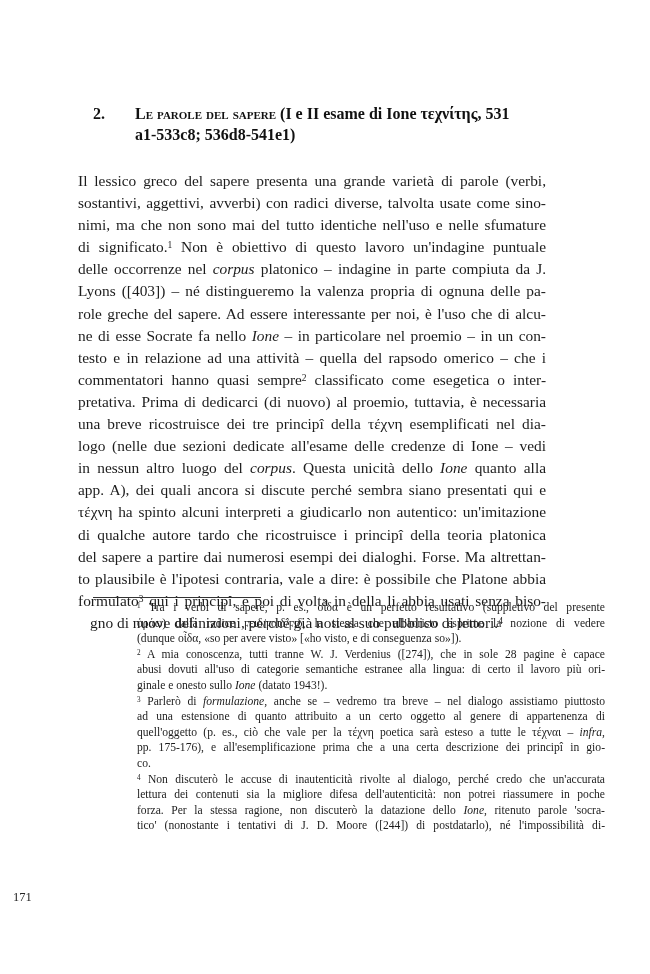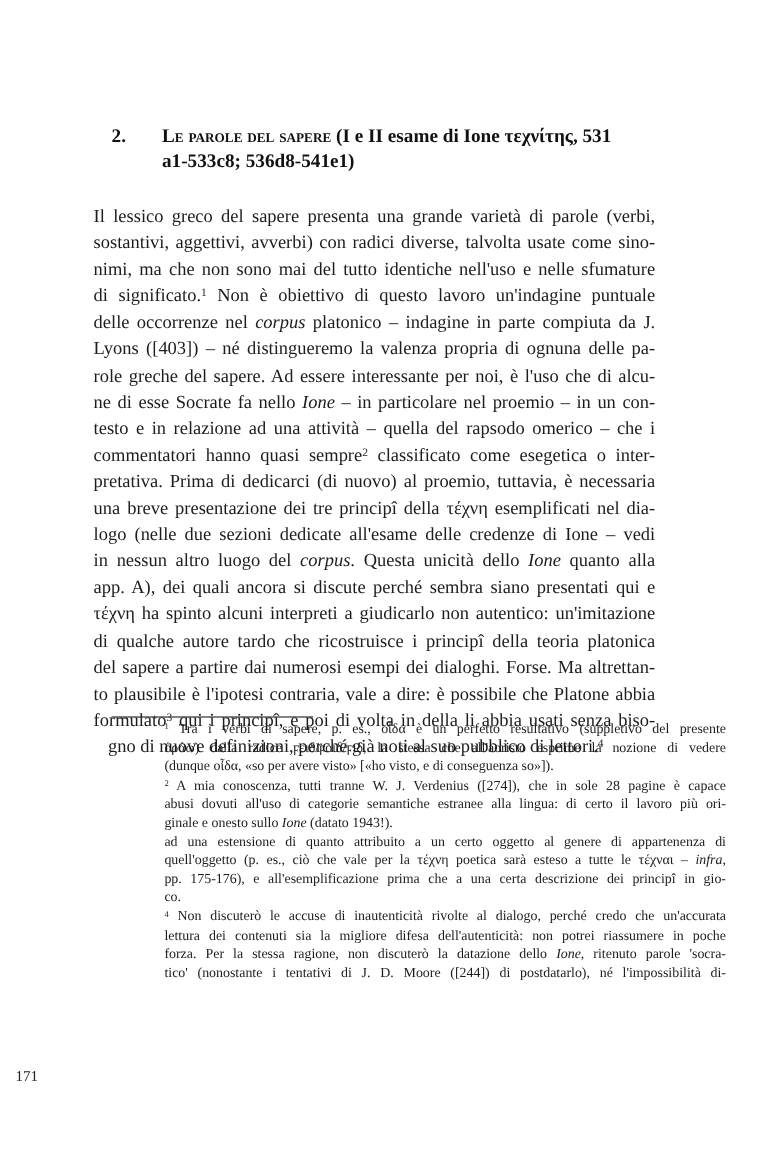--- a/index.html
+++ b/index.html
@@ -38,41 +38,42 @@
       <span class="line"><span>sostantivi, aggettivi, avverbi) con radici diverse, talvolta usate come sino-</span></span>
       <span class="line"><span>nimi, ma che non sono mai del tutto identiche nell'uso e nelle sfumature</span></span>
       <span class="line"><span>di significato.</span><sup>1</sup><span> Non è obiettivo di questo lavoro un'indagine puntuale</span></span>
       <span class="line"><span>delle occorrenze nel </span><i>corpus</i><span> platonico – indagine in parte compiuta da J.</span></span>
       <span class="line"><span>Lyons ([403]) – né distingueremo la valenza propria di ognuna delle pa-</span></span>
       <span class="line"><span>role greche del sapere. Ad essere interessante per noi, è l'uso che di alcu-</span></span>
       <span class="line"><span>ne di esse Socrate fa nello </span><i>Ione</i><span> – in particolare nel proemio – in un con-</span></span>
       <span class="line"><span>testo e in relazione ad una attività – quella del rapsodo omerico – che i</span></span>
       <span class="line"><span>commentatori hanno quasi sempre</span><sup>2</sup><span> classificato come esegetica o inter-</span></span>
       <span class="line"><span>pretativa. Prima di dedicarci (di nuovo) al proemio, tuttavia, è necessaria</span></span>
-      <span class="line"><span>una breve presentazione dei tre principî della τέχνη esemplificati nel dia-</span></span>
+      <span class="line"><span>una breve ricostruisce dei tre principî della τέχνη esemplificati nel dia-</span></span>
       <span class="line"><span>logo (nelle due sezioni dedicate all'esame delle credenze di Ione – vedi</span></span>
       <span class="line"><span>in nessun altro luogo del </span><i>corpus</i><span>. Questa unicità dello </span><i>Ione</i><span> quanto alla</span></span>
       <span class="line"><span>app. A), dei quali ancora si discute perché sembra siano presentati qui e</span></span>
       <span class="line"><span>τέχνη ha spinto alcuni interpreti a giudicarlo non autentico: un'imitazione</span></span>
       <span class="line"><span>di qualche autore tardo che ricostruisce i principî della teoria platonica</span></span>
       <span class="line"><span>del sapere a partire dai numerosi esempi dei dialoghi. Forse. Ma altrettan-</span></span>
       <span class="line"><span>to plausibile è l'ipotesi contraria, vale a dire: è possibile che Platone abbia</span></span>
       <span class="line"><span>formulato</span><sup>3</sup><span> qui i principî, e poi di volta in della li abbia usati senza biso-</span></span>
       <span class="line last"><span>gno di nuove definizioni, perché già noti al suo pubblico di lettori.</span><sup>4</sup></span>
     </div>
 
   <div class="rule"></div>
 
   <div class="footnotes" id="footnotes">
       <span class="line"><sup>1</sup><span> Tra i verbi di sapere, p. es., οἶδα è un perfetto resultativo (suppletivo del presente</span></span>
       <span class="line"><span>ὁράω) dalla radice ϝειδ/ϝοιδ/ϝιδ, la stessa che all'aoristo esprime la nozione di vedere</span></span>
       <span class="line last"><span>(dunque οἶδα, «so per avere visto» [«ho visto, e di conseguenza so»]).</span></span>
       <span class="line"><sup>2</sup><span> A mia conoscenza, tutti tranne W. J. Verdenius ([274]), che in sole 28 pagine è capace</span></span>
       <span class="line"><span>abusi dovuti all'uso di categorie semantiche estranee alla lingua: di certo il lavoro più ori-</span></span>
       <span class="line last"><span>ginale e onesto sullo </span><i>Ione</i><span> (datato 1943!).</span></span>
+      <span class="line"><sup>3</sup><span> Parlerò di </span><i>formulazione</i><span>, anche se – vedremo tra breve – nel dialogo assistiamo piuttosto</span></span>
       <span class="line"><span>ad una estensione di quanto attribuito a un certo oggetto al genere di appartenenza di</span></span>
       <span class="line"><span>quell'oggetto (p. es., ciò che vale per la τέχνη poetica sarà esteso a tutte le τέχναι – </span><i>infra</i><span>,</span></span>
       <span class="line"><span>pp. 175-176), e all'esemplificazione prima che a una certa descrizione dei principî in gio-</span></span>
       <span class="line last"><span>co.</span></span>
       <span class="line"><sup>4</sup><span> Non discuterò le accuse di inautenticità rivolte al dialogo, perché credo che un'accurata</span></span>
       <span class="line"><span>lettura dei contenuti sia la migliore difesa dell'autenticità: non potrei riassumere in poche</span></span>
       <span class="line"><span>forza. Per la stessa ragione, non discuterò la datazione dello </span><i>Ione</i><span>, ritenuto parole 'socra-</span></span>
       <span class="line"><span>tico' (nonostante i tentativi di J. D. Moore ([244]) di postdatarlo), né l'impossibilità di-</span></span>
     </div>
 

